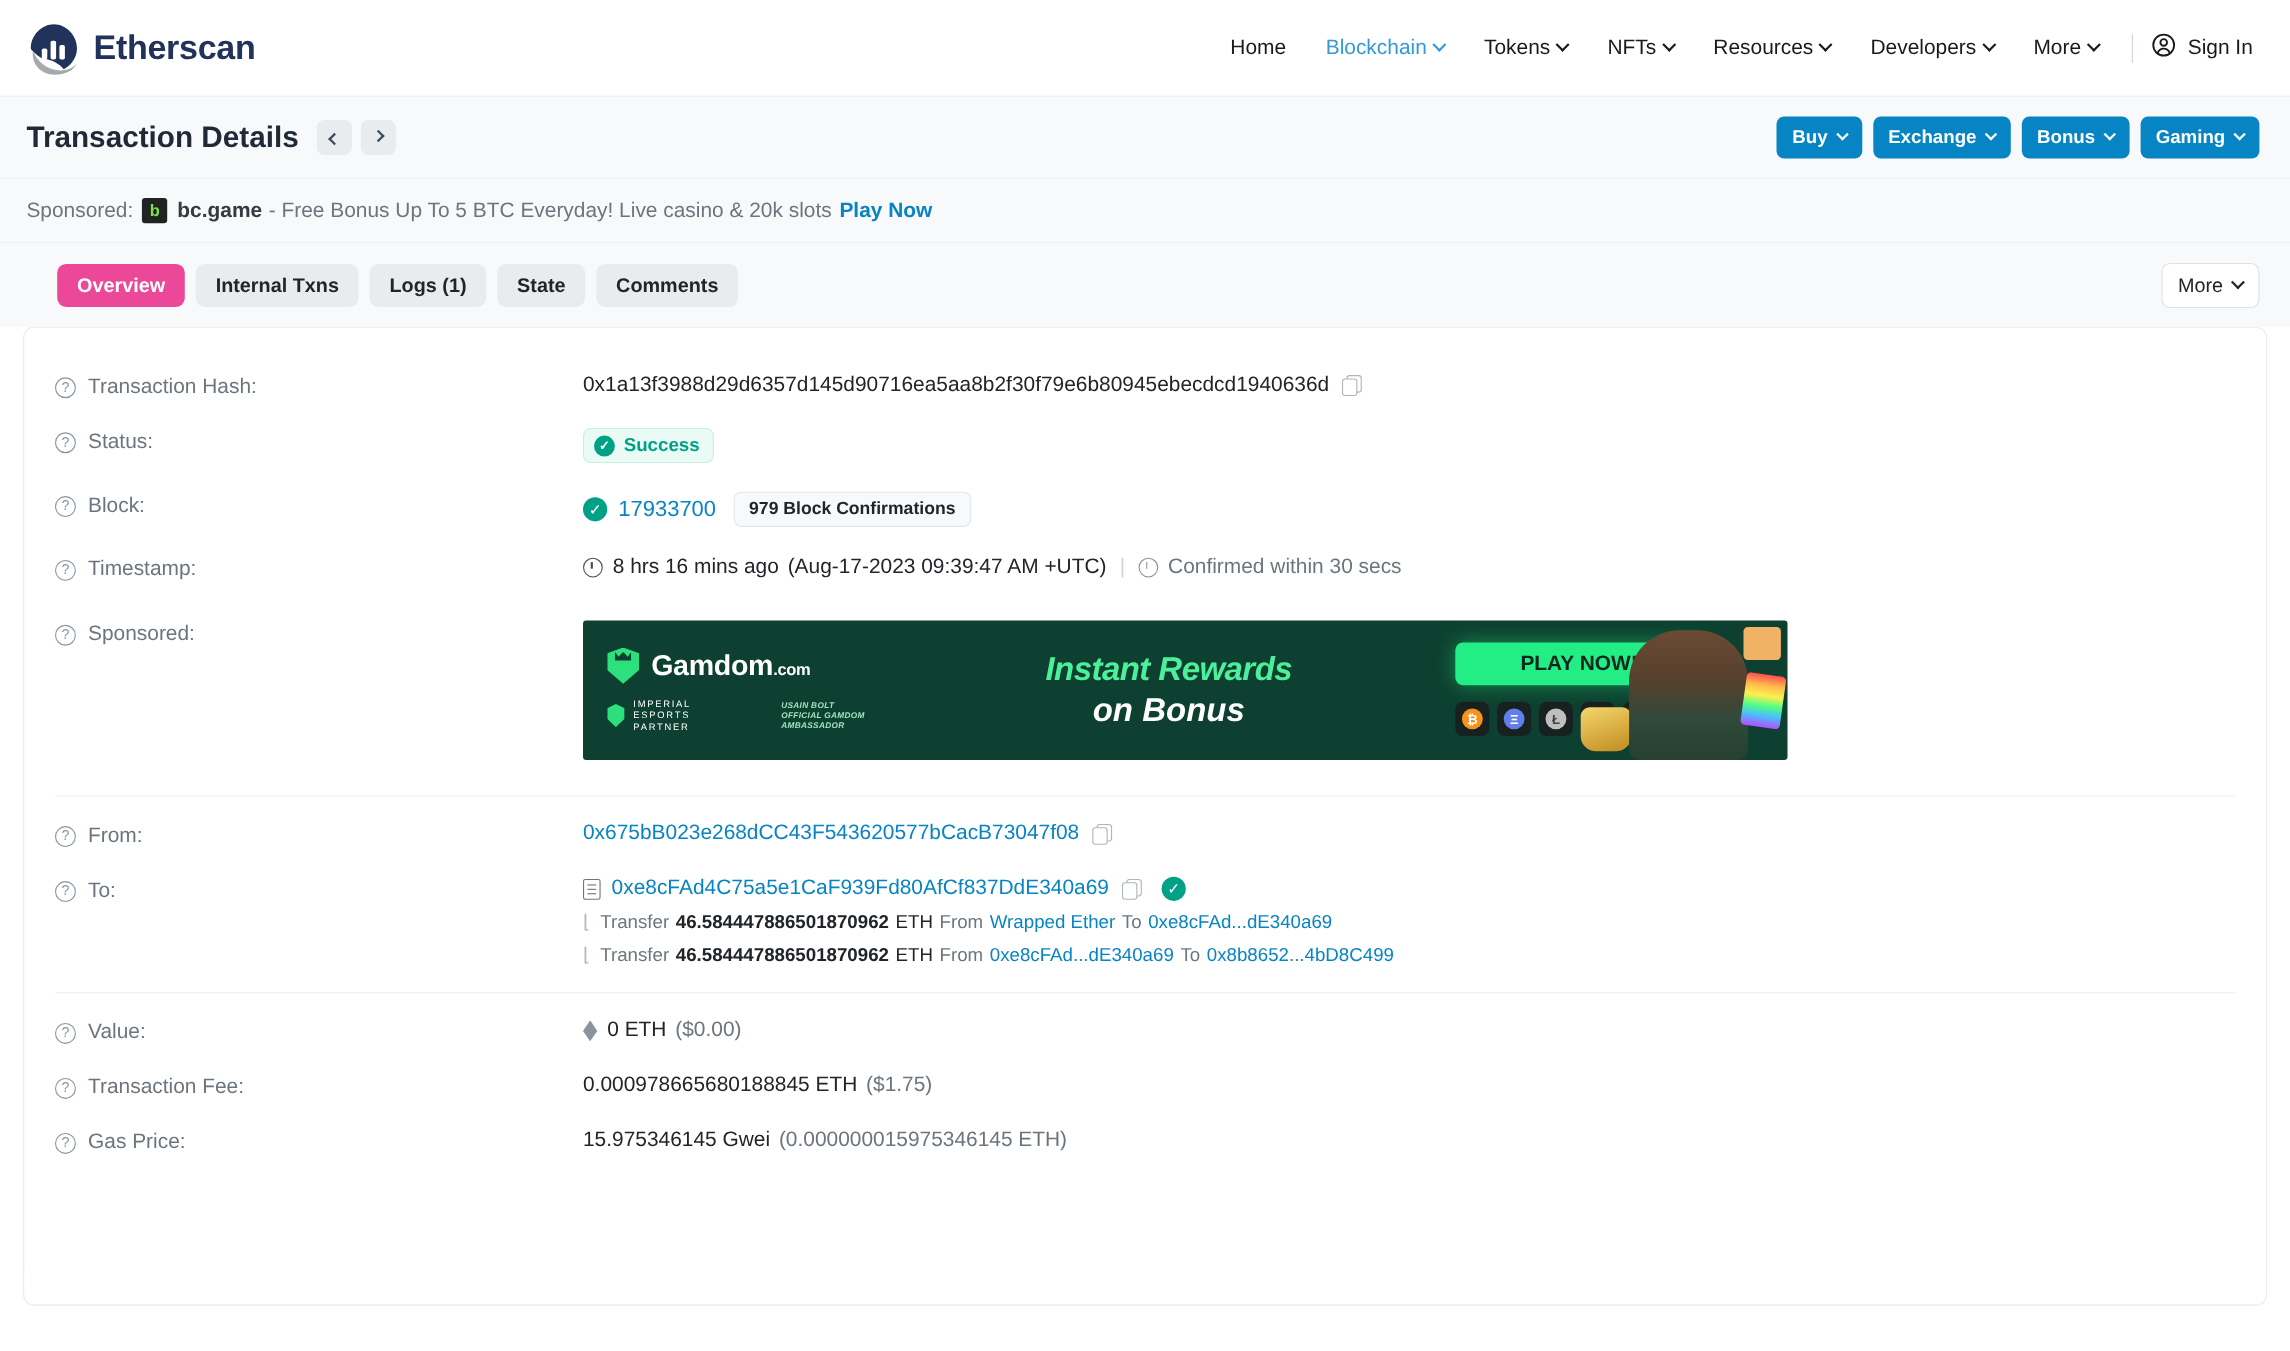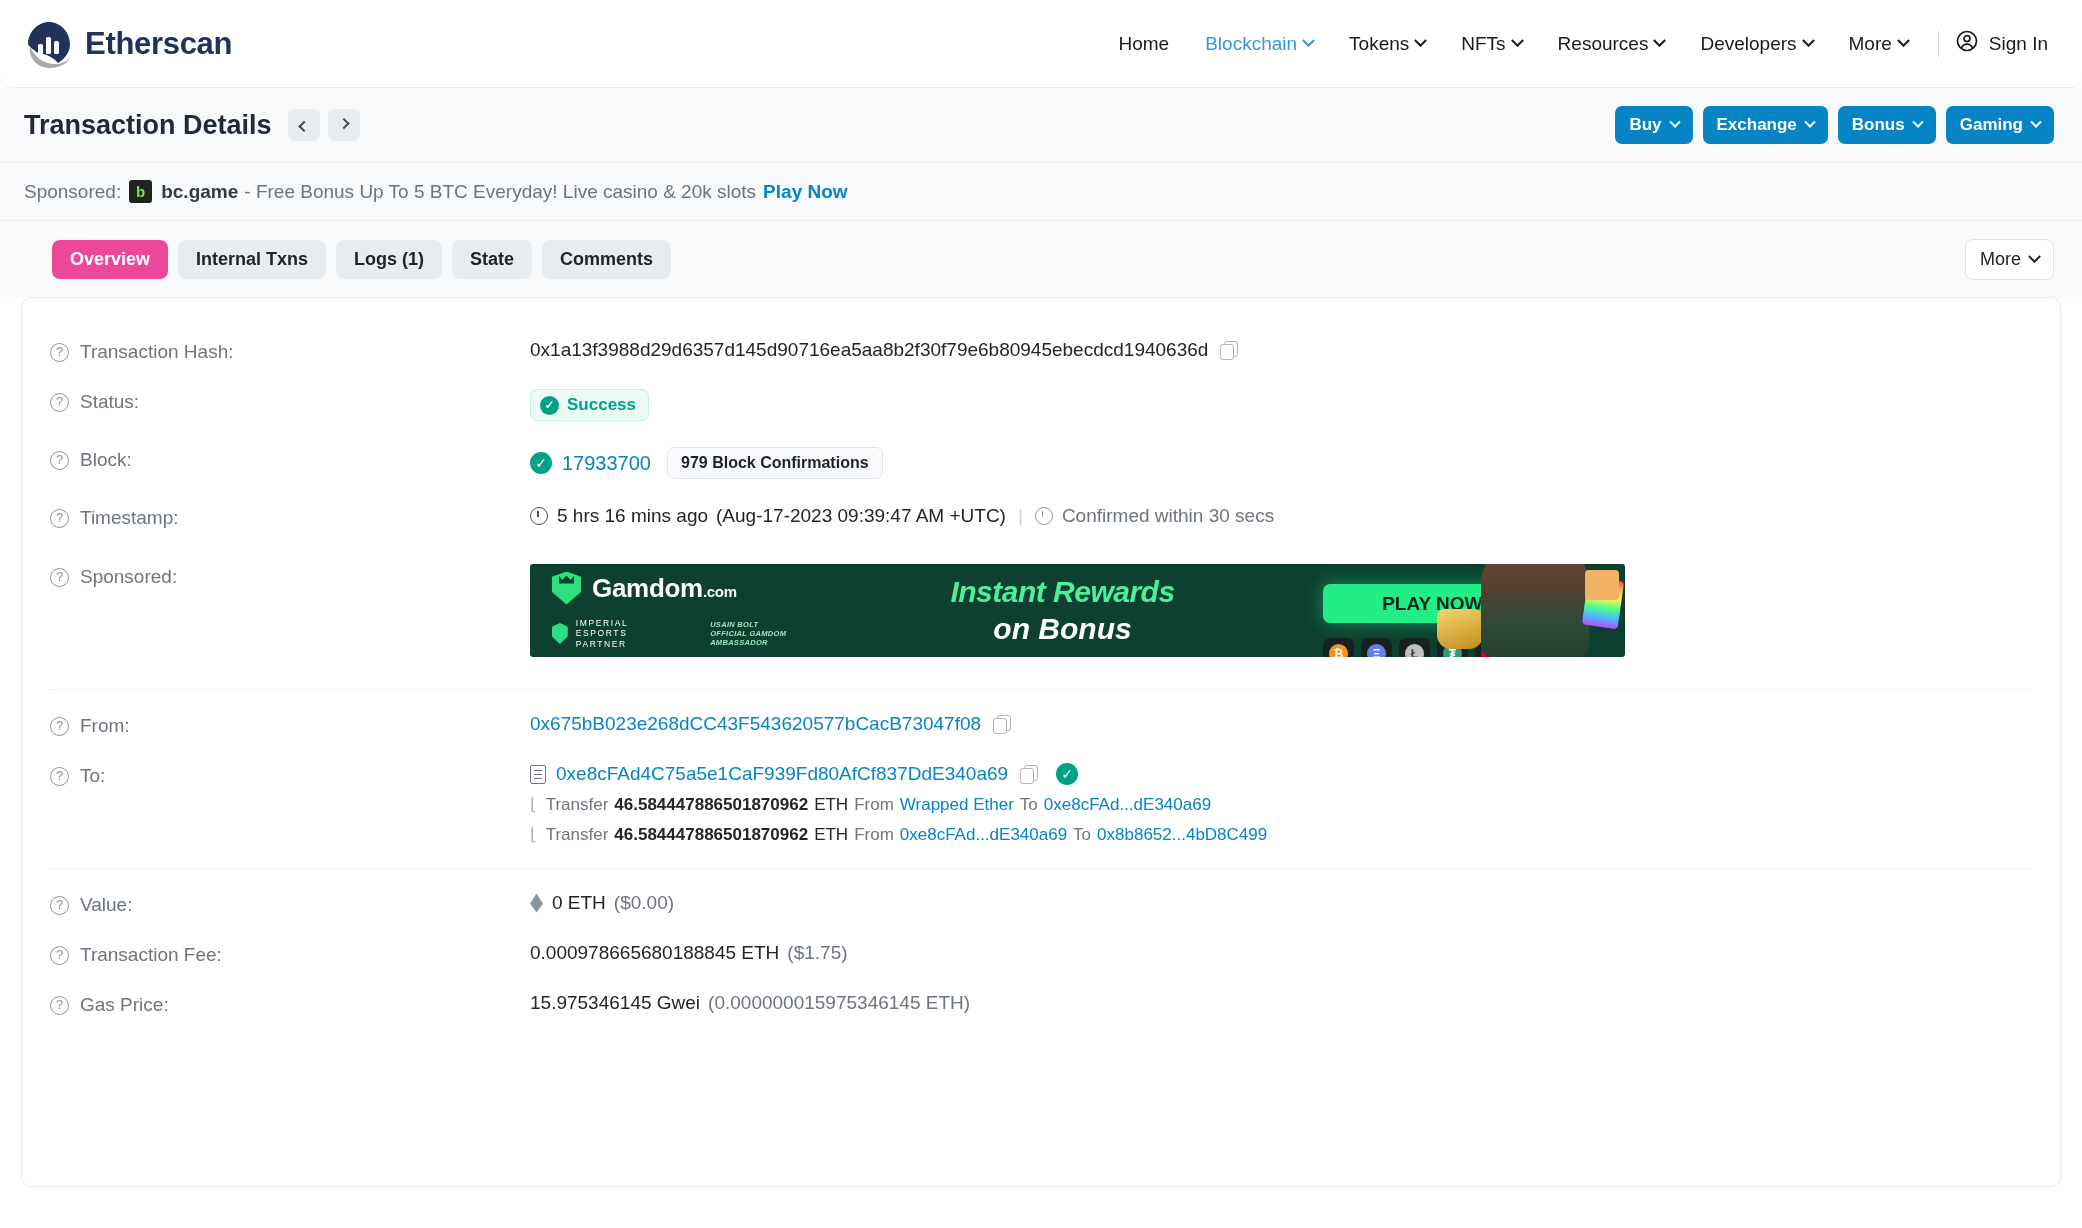--- a/index.html
+++ b/index.html
@@ -12,21 +12,20 @@
   body { position: relative; }
 
   
   .topnav {
     height: 88px;
     background: #fff;
     border-bottom: 1px solid #e9ecef;
     display: flex;
     align-items: center;
     padding: 0 28px 0 24px;
-    border-radius: 13px;
   }
   .brand { display: flex; align-items: center; gap: 11px; }
   .brand-logo { width: 50px; height: 50px; position: relative; }
   .brand-name {
     font-size: 31px; font-weight: bold; color: #21325b; letter-spacing: -0.3px;
   }
   .navlinks {
     margin-left: auto;
     display: flex; align-items: center; gap: 0px;
     font-size: 19px; color: #1a1a1a;
@@ -164,21 +163,21 @@
   .clockicon::after {
     content: ""; position: absolute; left: 6px; top: 3px;
     width: 1.6px; height: 6px; background: #495057;
   }
   .clockicon.grey { border-color: #8a949e; }
   .clockicon.grey::after { background: #8a949e; }
   .sep-pipe { color: #ced4da; margin: 0 12px; }
 
   
   .banner {
-    width: 1095px; height: 93px; border-radius: 3px;
+    width: 1095px; height: 127px; border-radius: 3px;
     background: #0d4030; position: relative; overflow: hidden;
     display: flex; align-items: center; cursor: pointer;
   }
   .bn-left { width: 300px; padding-left: 22px; }
   .gamdom-row { display: flex; align-items: center; gap: 11px; }
   .shield {
     width: 29px; height: 33px; background: #2ce07e;
     clip-path: polygon(50% 0%, 100% 16%, 100% 62%, 50% 100%, 0% 62%, 0% 16%);
     position: relative;
   }
@@ -407,21 +406,21 @@
     </div>
   </div>
 
   <div class="row">
     <div class="label">
       <span class="qmark">?</span>
       <span>Timestamp:</span>
     </div>
     <div class="value">
       <span class="clockicon"></span>
-      <span>5 hrs 16 mins ago</span>
+      <span>8 hrs 16 mins ago</span>
       <span style="margin-left:8px">(Aug-17-2023 09:39:47 AM +UTC)</span>
       <span class="sep-pipe">|</span>
       <span class="clockicon grey"></span>
       <span class="muted">Confirmed within 30 secs</span>
     </div>
   </div>
 
   <div class="row pad-lg">
     <div class="label">
       <span class="qmark">?</span>

